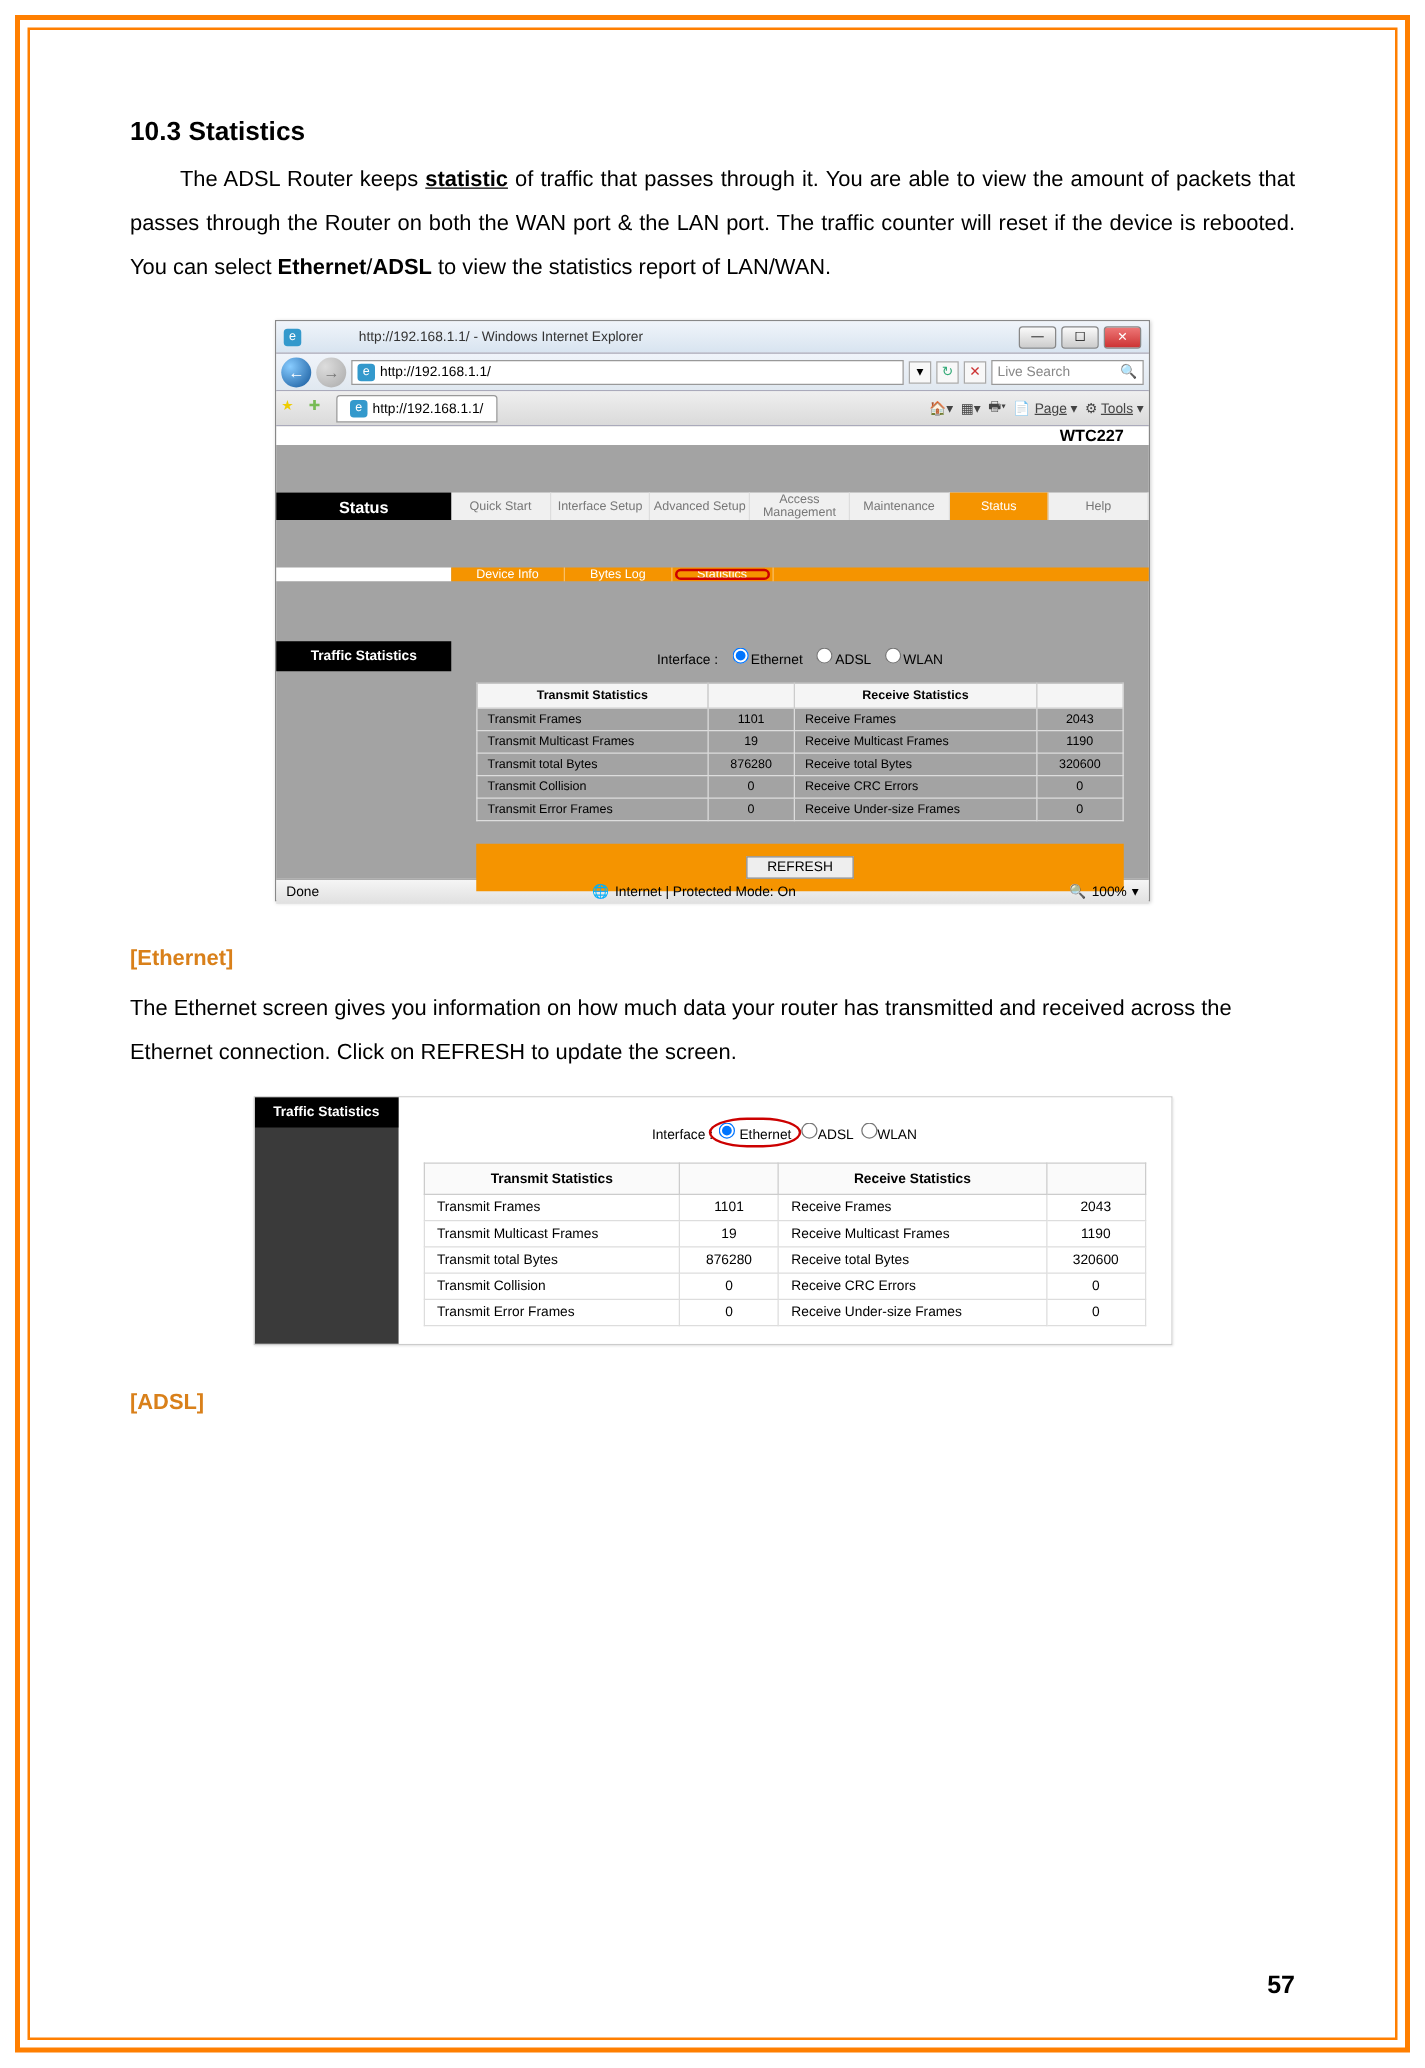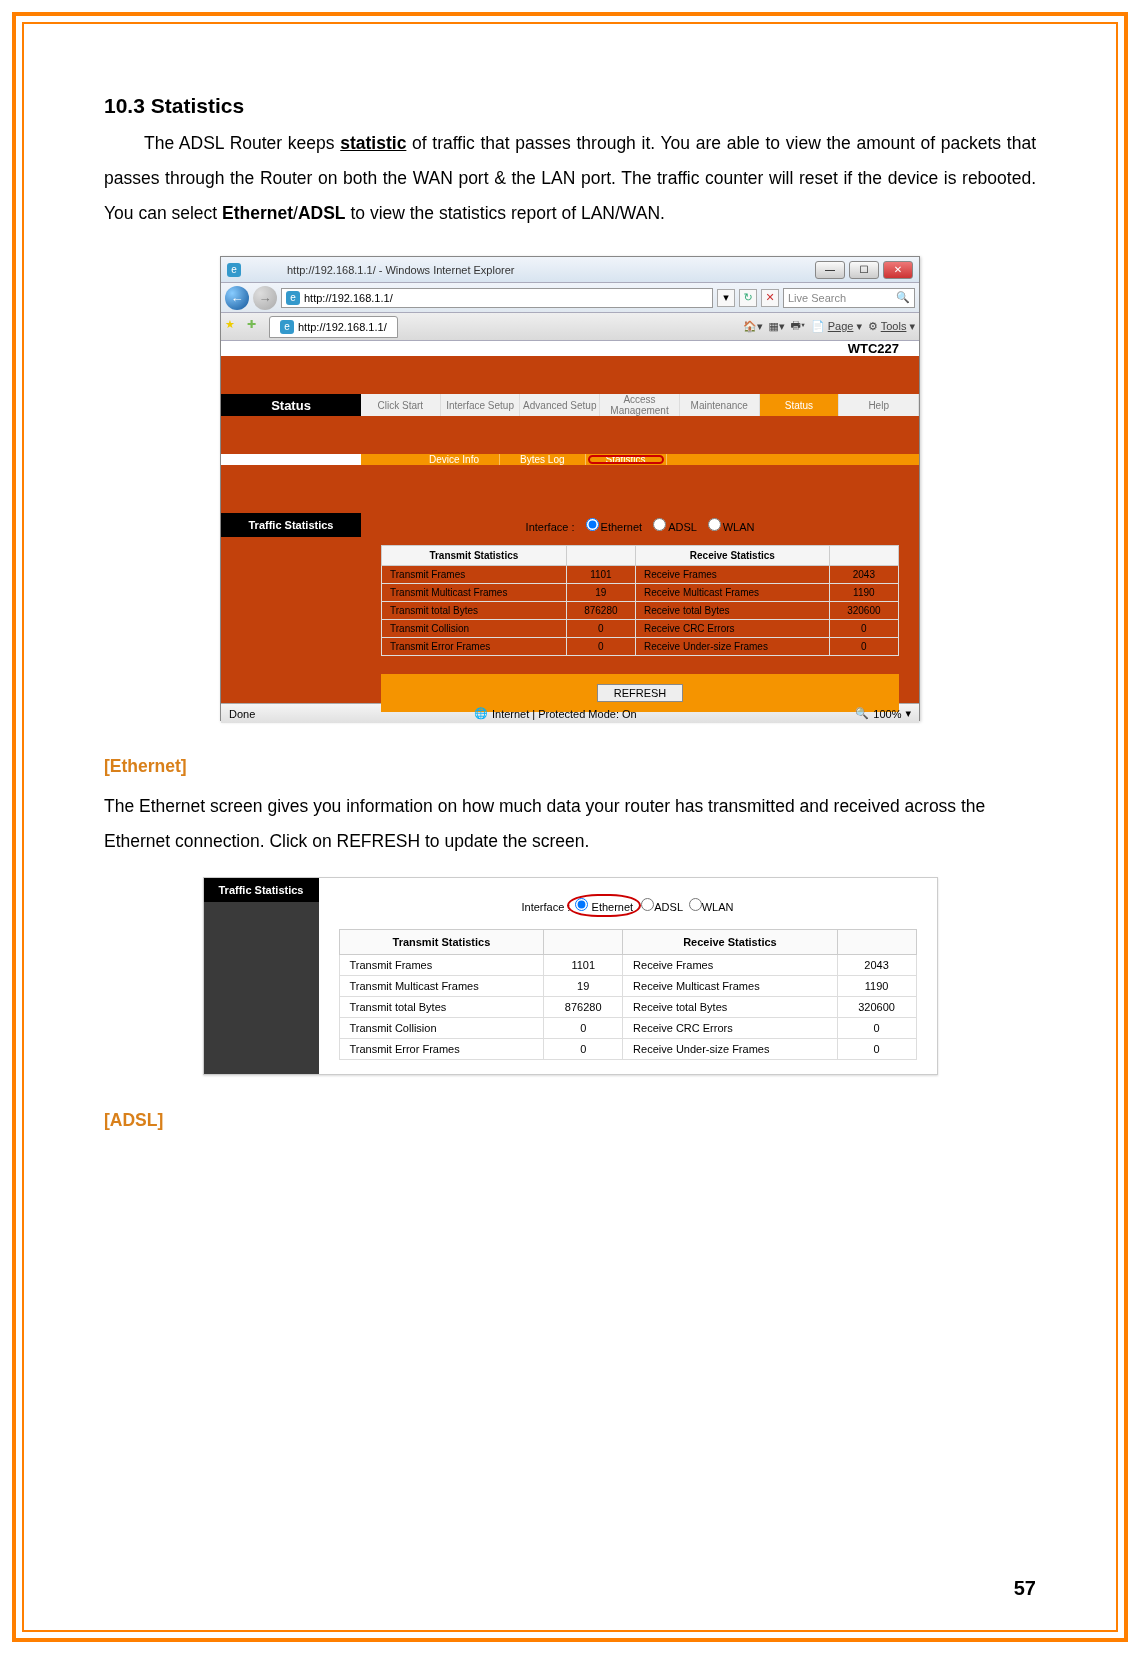--- a/index.html
+++ b/index.html
@@ -122,21 +122,21 @@
   align-items: center;
   gap: 4px;
 }
 .addr-small-btn {
   width: 18px; height: 18px;
   border: 1px solid #aaa;
   display: flex; align-items: center; justify-content: center;
   background: #f8f8f8;
 }
 .search-box {
-  width: 132px;
+  width: 122px;
   height: 20px;
   background: #fff;
   border: 1px solid #999;
   padding: 0 4px;
   display: flex;
   align-items: center;
   color: #888;
   justify-content: space-between;
 }
 .ie-tabbar {
@@ -163,21 +163,21 @@
   border-radius: 3px 3px 0 0;
 }
 .toolbar-right {
   margin-left: auto;
   display: flex;
   gap: 6px;
   color: #444;
   align-items: center;
 }
 .router-content {
-  background: #c2410c;
+  background: #a3a3a3;
   height: 362px;
   display: flex;
   flex-direction: column;
   gap: 38px;
 }
 .router-header {
   height: 40px;
   background: #fff;
   display: flex;
   align-items: flex-end;
@@ -215,21 +215,20 @@
 .router-subnav {
   display: flex;
   height: 20px;
 }
 .subnav-left { width: 140px; background: #fff; }
 .subnav-bar {
   flex: 1;
   background: #F59400;
   display: flex;
   align-items: center;
-  padding-left: 48px;
 }
 .subnav-item {
   padding: 0 20px;
   color: #fff;
   font-size: 10px;
   border-right: 1px solid rgba(255,255,255,0.4);
 }
 .subnav-item.active {
   color: #fff;
   position: relative;
@@ -409,21 +408,21 @@
         <span>📄 <u>Page</u> ▾</span>
         <span>⚙ <u>Tools</u> ▾</span>
       </div>
     </div>
 
     <div class="router-content">
       <div class="router-header">WTC227</div>
       <div class="router-nav">
         <div class="nav-status">Status</div>
         <div class="nav-item">
-              <span>Click Start</span>
+              <span>Quick Start</span>
             </div>
         <div class="nav-item">
               <span>Interface Setup</span>
             </div>
         <div class="nav-item">
               <span>Advanced Setup</span>
             </div>
         <div class="nav-item">
               <span>Access Management</span>
             </div>

